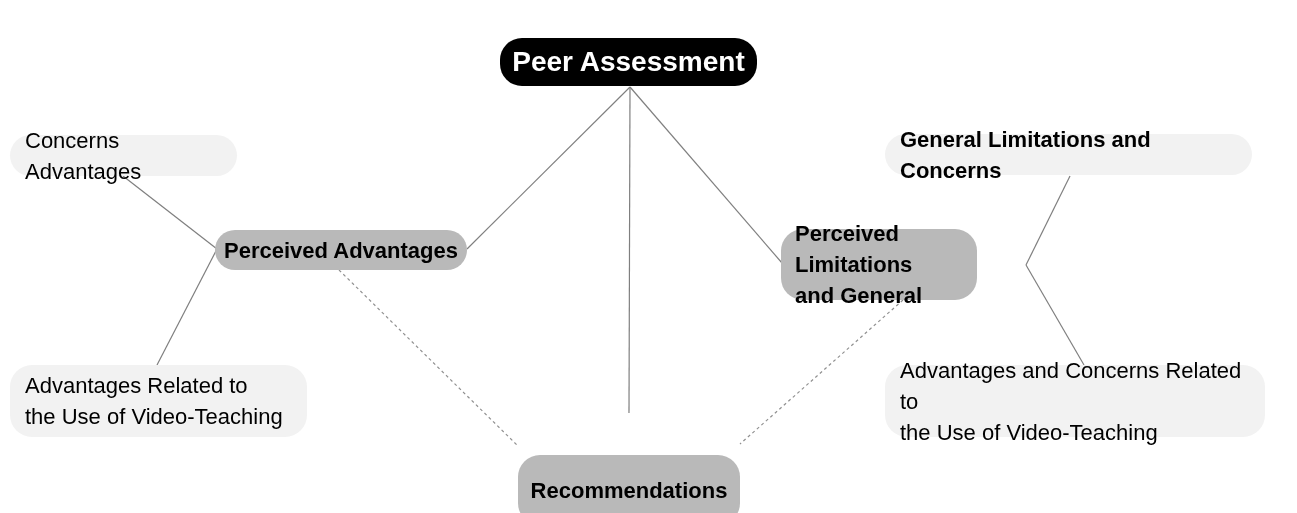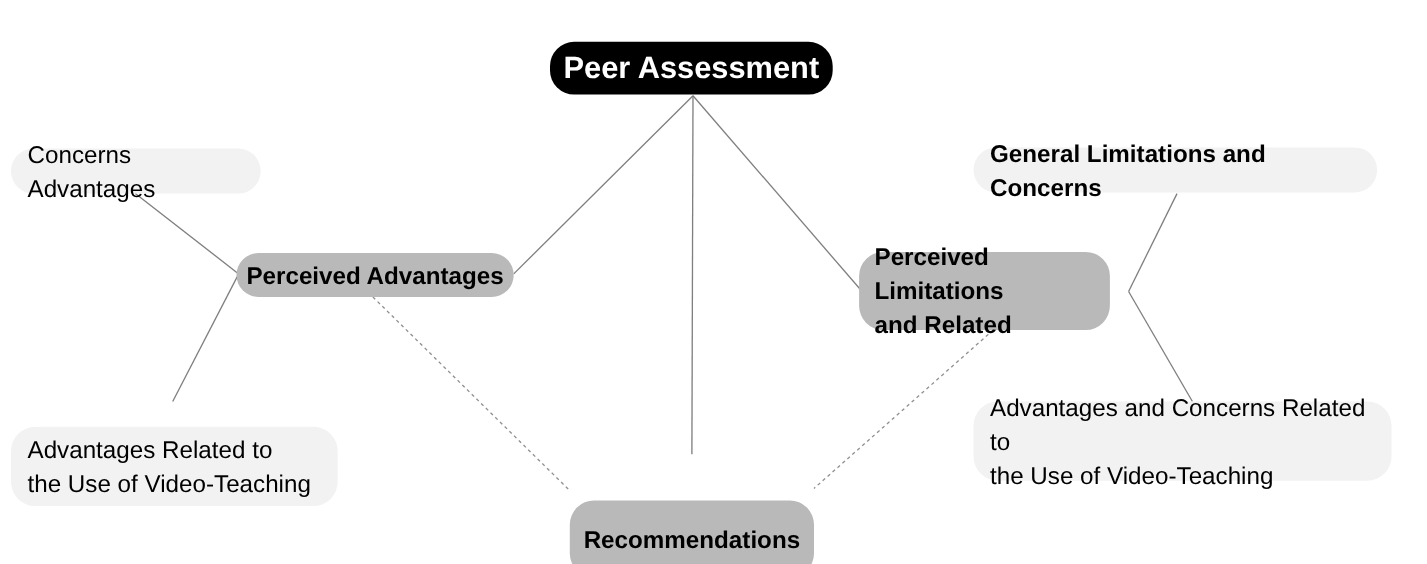--- a/index.html
+++ b/index.html
@@ -62,34 +62,34 @@
     font-size: 22px;
     font-weight: normal;
     line-height: 31px;
   }
 
   .node.perceived-advantages {
     left: 215px; top: 230px; width: 252px; height: 40px;
     align-items: center; text-align: center;
   }
   .node.perceived-limitations {
-    left: 781px; top: 229px; width: 228px; height: 71px;
+    left: 781px; top: 229px; width: 196px; height: 71px;
     padding-left: 14px; align-items: flex-start; text-align: left;
   }
   .node.recommendations {
     left: 518px; top: 423px; width: 222px; height: 70px;
     align-items: center; text-align: center; margin-top: 32px;
   }
   .node.general-advantages {
     left: 10px; top: 135px; width: 227px; height: 41px;
     padding-left: 15px; align-items: flex-start; text-align: left;
   }
   .node.advantages-video {
     left: 10px; top: 365px; width: 297px; height: 72px;
-    padding-left: 15px; align-items: flex-start; text-align: left; margin-top: 23px;
+    padding-left: 15px; align-items: flex-start; text-align: left;
   }
   .node.general-limitations {
     left: 885px; top: 134px; width: 367px; height: 41px;
     padding-left: 15px; align-items: flex-start; text-align: left; font-weight: bold;
   }
   .node.limitations-video {
     left: 885px; top: 365px; width: 380px; height: 72px;
     padding-left: 15px; align-items: flex-start; text-align: left;
   }
 </style>
@@ -113,21 +113,21 @@
   <div class="node title">
     <span>Peer Assessment</span>
   </div>
 
   <div class="node category perceived-advantages">
     <span>Perceived Advantages</span>
   </div>
 
   <div class="node category perceived-limitations">
     <span>Perceived Limitations</span>
-    <span>and Related</span>
+    <span>and General</span>
   </div>
 
   <div class="node category recommendations">
     <span>Recommendations</span>
   </div>
 
   <div class="node leaf general-advantages">
     <span>Concerns Advantages</span>
   </div>
 

